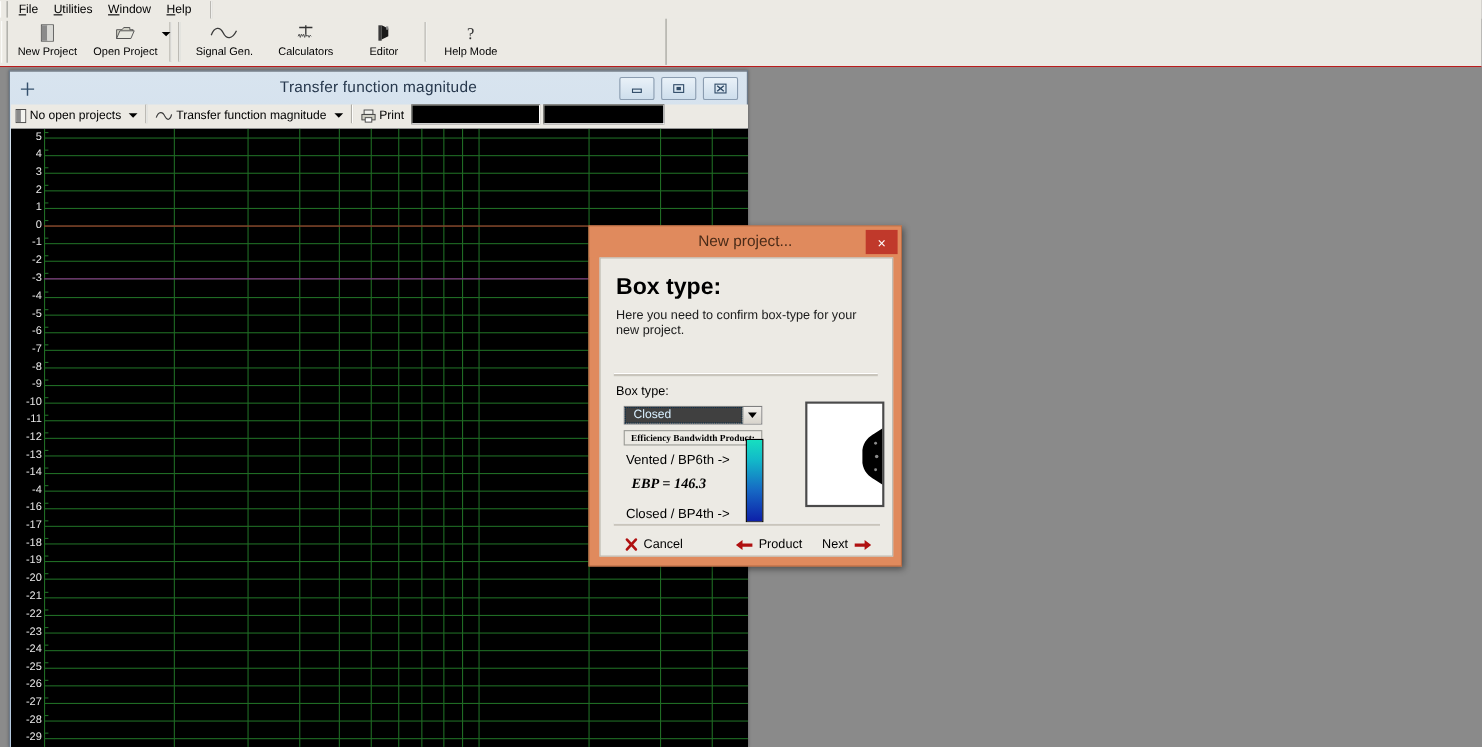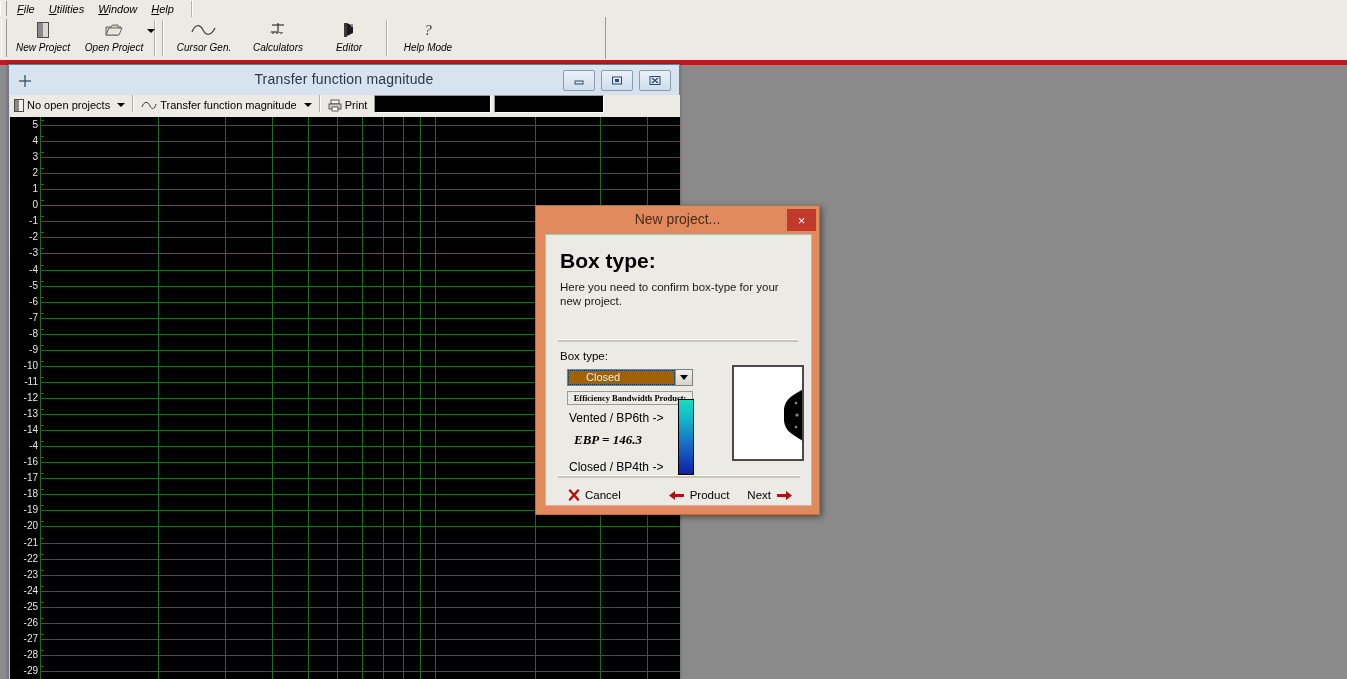--- a/index.html
+++ b/index.html
@@ -22,22 +22,21 @@
     width: 667px; height: 619px;
     background: #8a8a8a;
   }
 
   
   .app-frame {
     position: absolute;
     left: 0; top: 0;
     width: 1347px; height: 60px;
     background: #eceae4;
-    border-bottom: 5px solid #b91c1c;
-    font-style: italic;
+    border-bottom: 1px solid #b91c1c;
   }
 
   
   .menubar {
     position: absolute;
     left: 0; top: 0;
     width: 1347px; height: 17px;
     background: #eceae4;
     display: flex;
     align-items: center;
@@ -350,25 +349,25 @@
     left: 21px; top: 134px;
     width: 126px; height: 17px;
     border: 1px solid #7f7f7f;
     background: #fff;
     box-sizing: border-box;
     display: flex;
     align-items: stretch;
   }
   .combo-text {
     flex: 1;
-    background: #a16207;
+    background: #404040;
     color: #d9f0ff;
     font-size: 11px;
     line-height: 15px;
-    padding-left: 18px;
+    padding-left: 8px;
     outline: 1px dotted #0a2f4a;
     outline-offset: -1px;
     overflow: hidden;
     white-space: nowrap;
   }
   .combo-btn {
     width: 16px;
     background: linear-gradient(to bottom, #f2f0ec, #d8d4cc);
     border-left: 1px solid #9a9a94;
     display: flex;
@@ -519,21 +518,21 @@
 
       <div class="tb-sep"></div>
 
       <div class="tb-group">
         <div class="tb-btn wide">
           <span class="tb-icon">
             <svg width="26" height="14" viewBox="0 0 26 14">
               <path d="M1 9 C4 1, 9 1, 12 7 C15 13, 20 13, 24 5" fill="none" stroke="#3a3a3a" stroke-width="1.2"></path>
             </svg>
           </span>
-          <span class="tb-label">Cursor Gen.</span>
+          <span class="tb-label">Signal Gen.</span>
         </div>
         <div class="tb-btn wide">
           <span class="tb-icon">
             <svg width="20" height="16" viewBox="0 0 20 16">
               <line x1="10" y1="1" x2="10" y2="9" stroke="#333" stroke-width="1.2"></line>
               <line x1="4" y1="3" x2="16" y2="3" stroke="#333" stroke-width="1.2"></line>
               <path d="M3 11 l1 -2 l1 3 l1 -3 l1 2 l1 -2 l1 3 l1 -3 l1 2 l1 -1 l1 2 l1 -2 l1 1" fill="none" stroke="#555" stroke-width="0.9"></path>
             </svg>
           </span>
           <span class="tb-label">Calculators</span>

